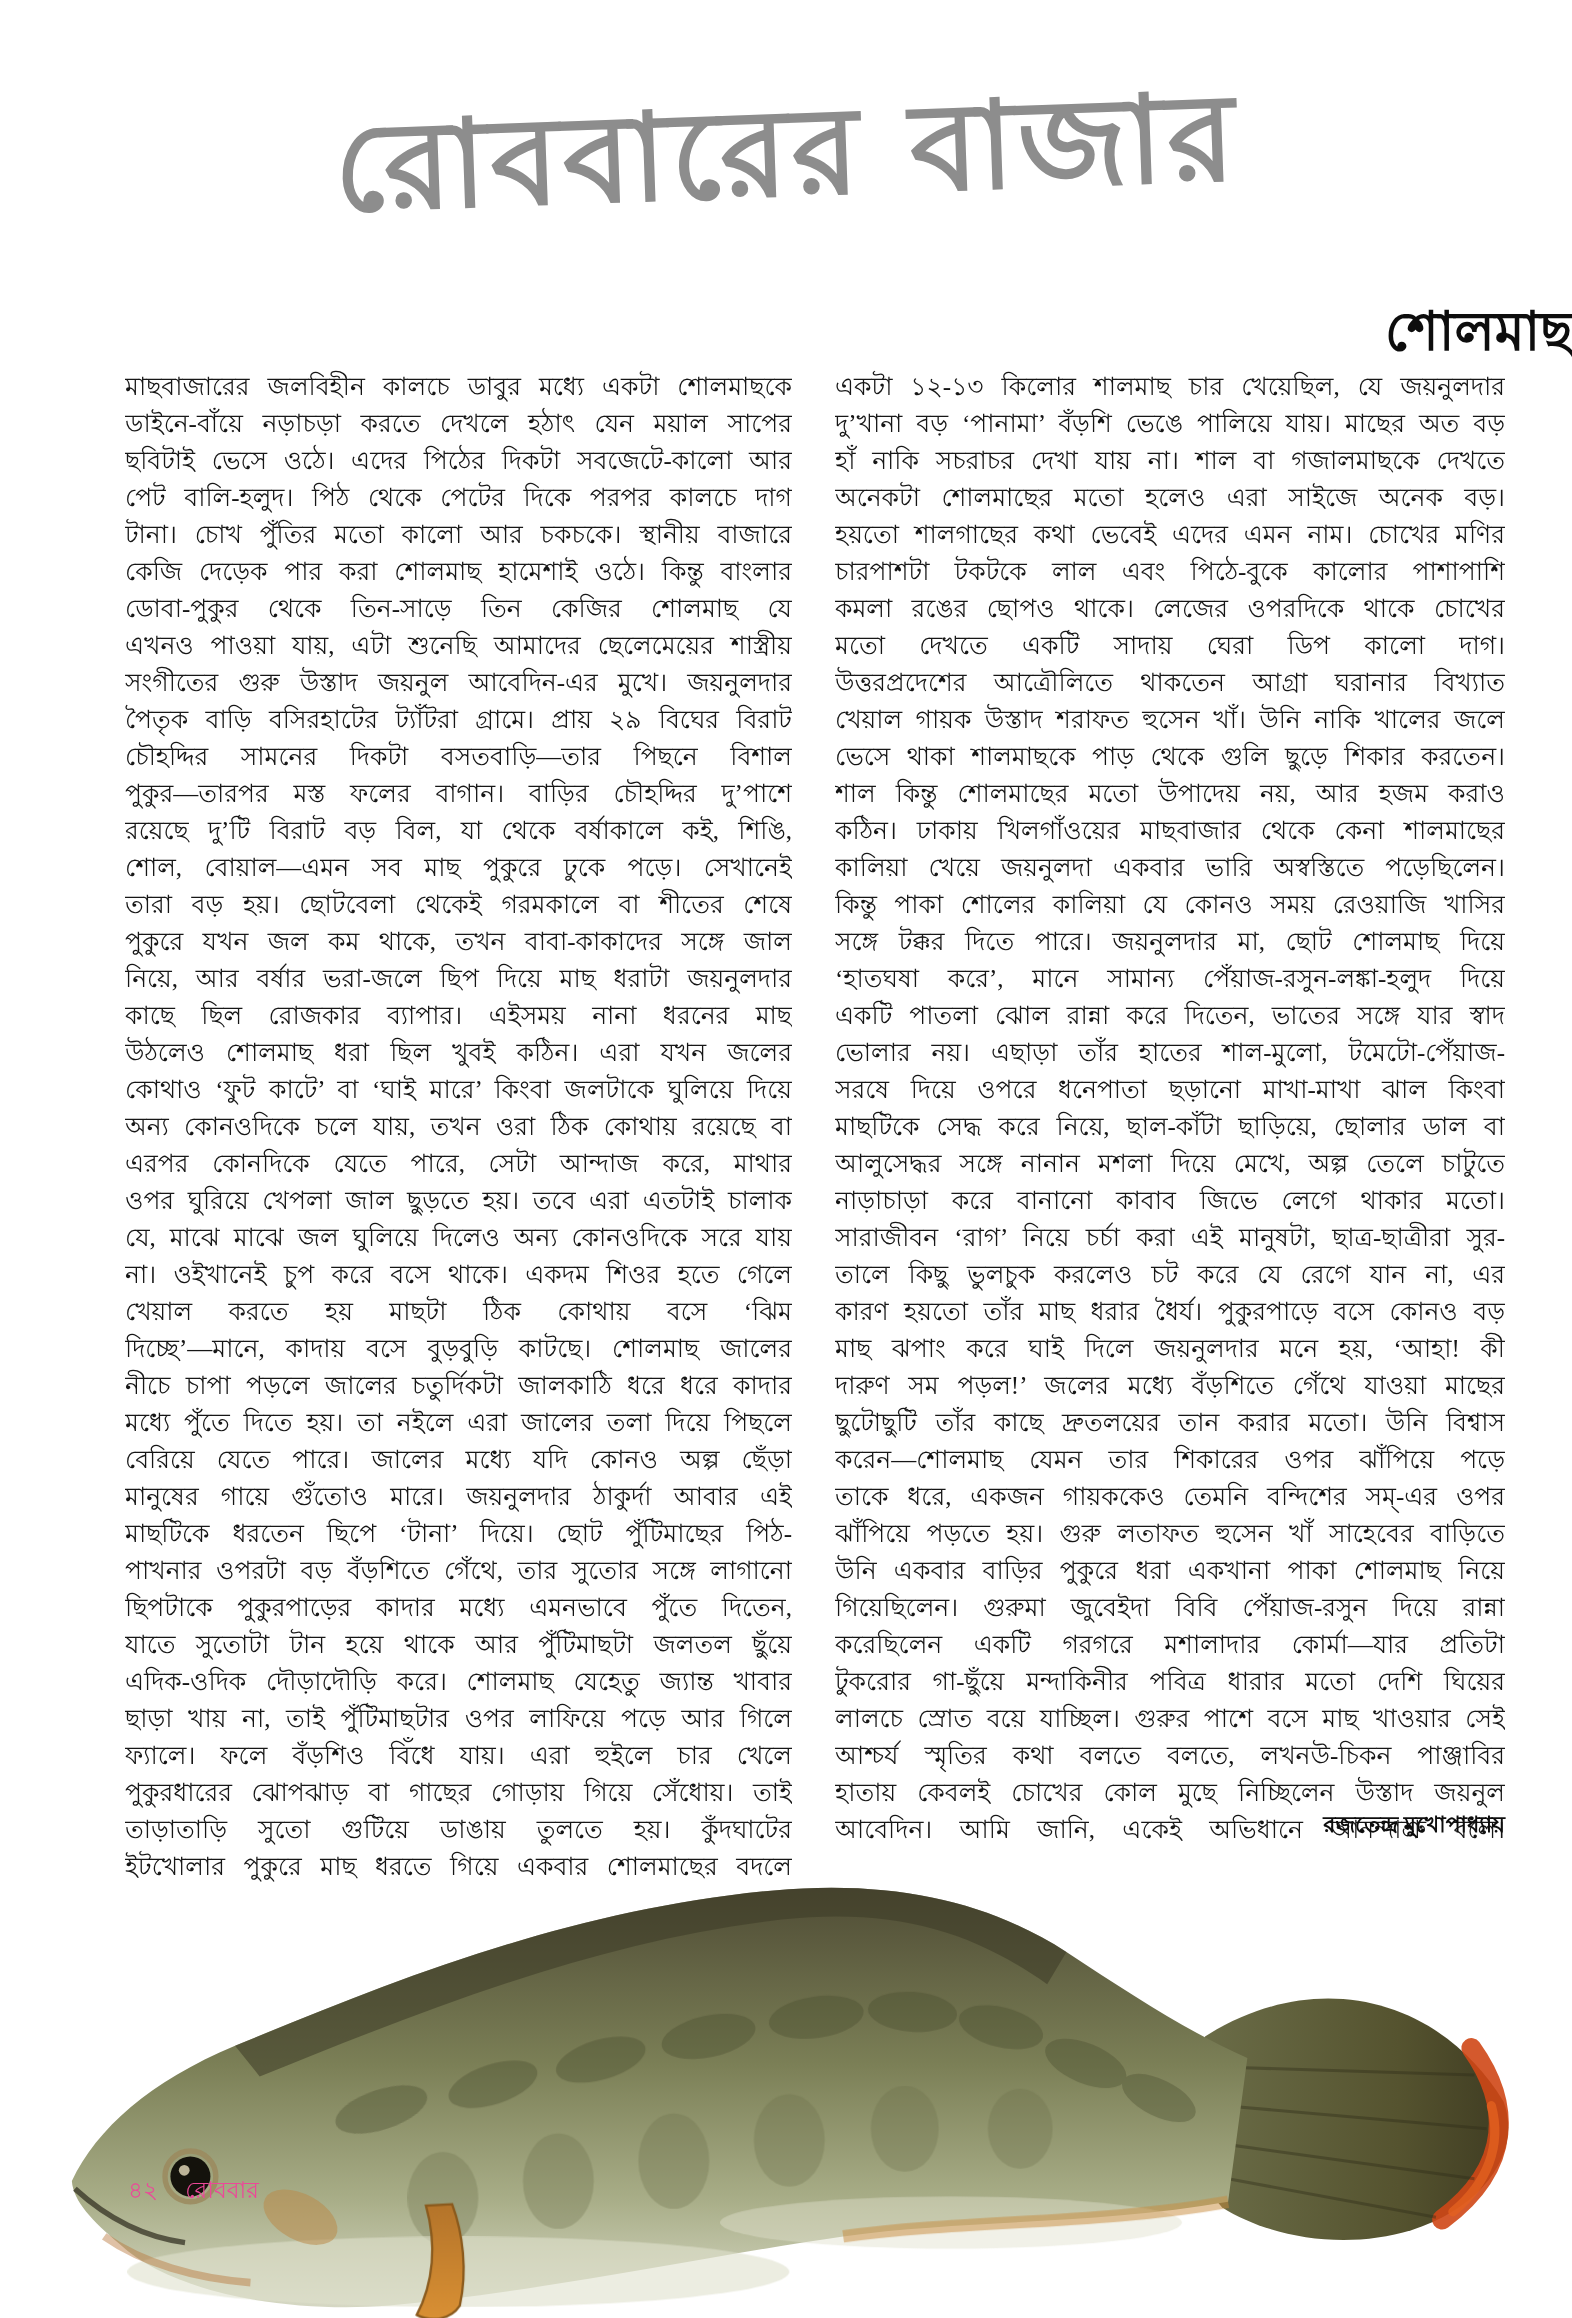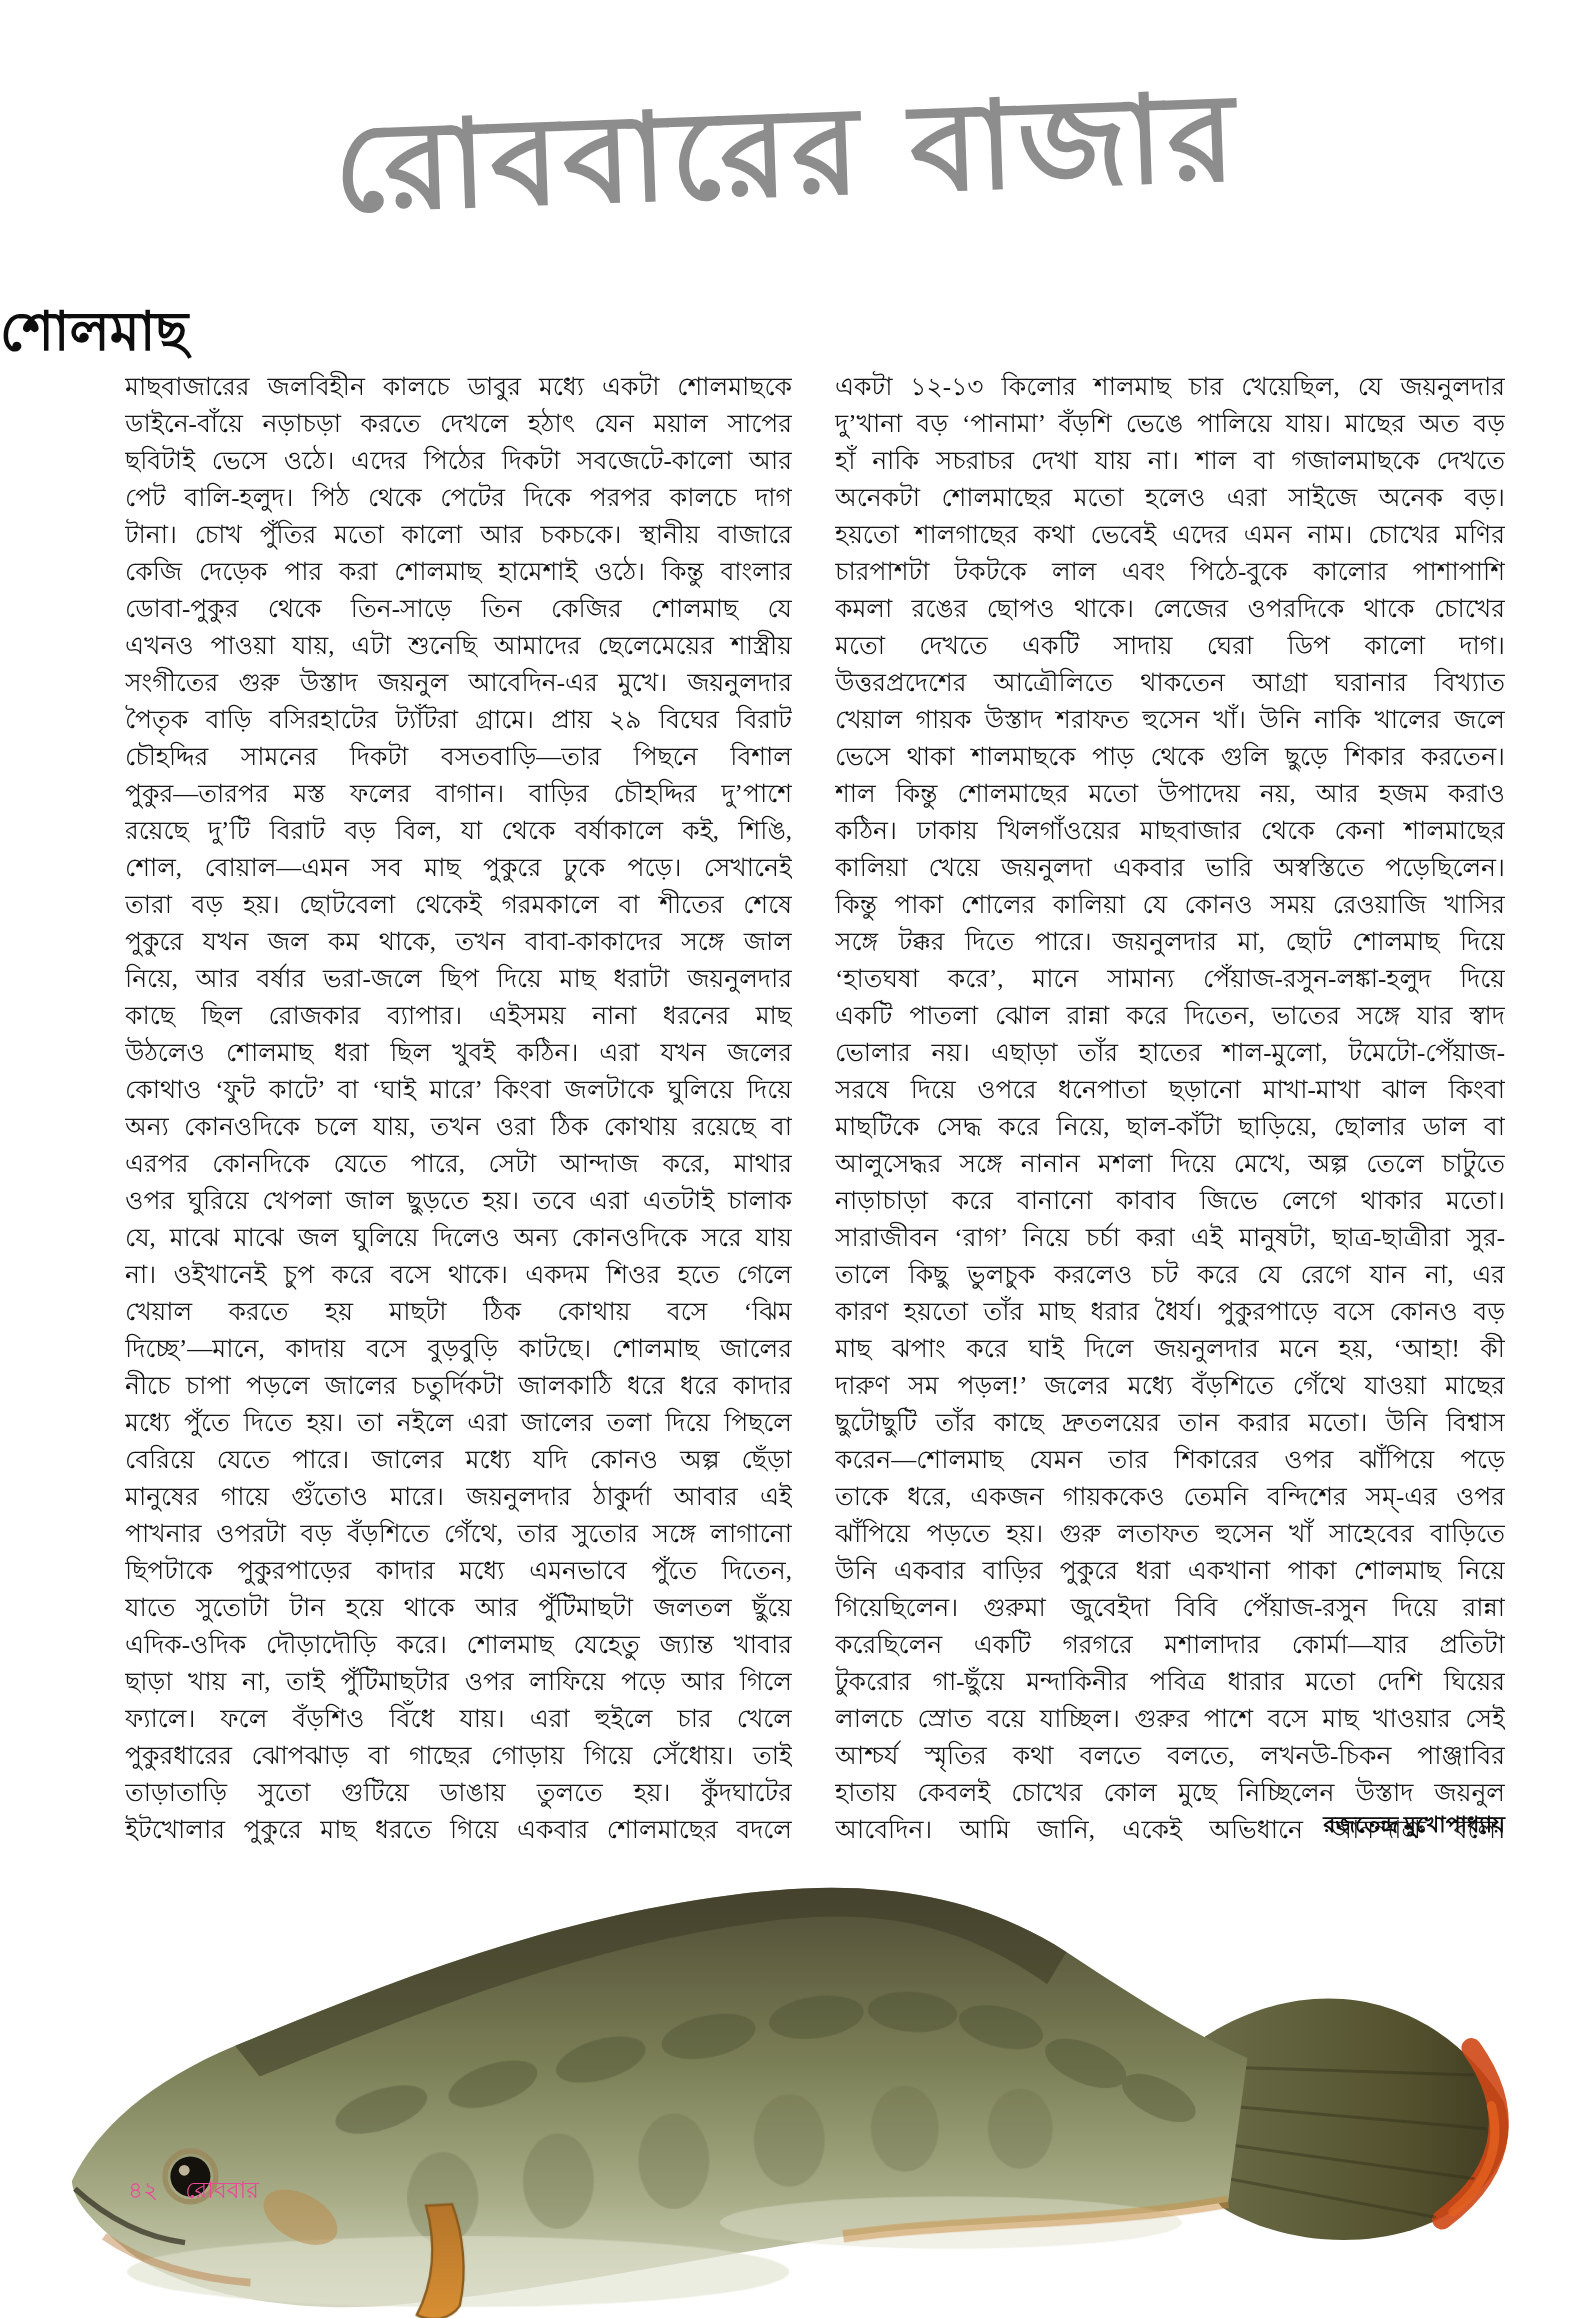--- a/index.html
+++ b/index.html
@@ -1,21 +1,21 @@
 <!DOCTYPE html>
 <html style="font-size:12.3px"><head>
 <meta charset="utf-8">
 <style>
   html,body{margin:0;padding:0;background:#ffffff;}
   .page{position:relative;width:1573px;height:2319px;background:#ffffff;overflow:hidden;
         font-family:"Liberation Serif","DejaVu Serif",serif;color:#141414;}
   .masthead{position:absolute;left:0;top:91px;width:1573px;text-align:center;
             font-family:"DejaVu Serif",serif;font-size:122px;font-weight:bold;
             color:#8d8d8d;transform:rotate(-2deg);letter-spacing:4.6px;line-height:1;}
-  .subtitle{position:absolute;left:0;top:305px;width:1573px;text-align:left;
+  .subtitle{position:absolute;left:0;top:305px;width:1573px;text-align:right;
             font-size:54px;font-weight:bold;color:#0d0d0d;line-height:1;}
   .column{position:absolute;top:368px;font-size:25px;color:#161616;}
   .column-left{left:125px;width:667px;}
   .column-right{left:835px;width:670px;}
   .text-line{height:37px;line-height:37px;overflow:hidden;
              text-align:justify;text-align-last:justify;white-space:nowrap;}
   .author-line{position:absolute;left:835px;top:1807px;width:670px;text-align:right;
                font-size:22px;font-weight:bold;color:#0d0d0d;}
   .footer{position:absolute;left:128px;top:2172px;font-size:23px;color:#ec4899;}
   .footer .page-num{margin-right:21.6px;}
@@ -56,20 +56,21 @@
       <div class="text-line">এরপর কোনদিকে যেতে পারে, সেটা আন্দাজ করে, মাথার</div>
       <div class="text-line">ওপর ঘুরিয়ে খেপলা জাল ছুড়তে হয়। তবে এরা এতটাই চালাক</div>
       <div class="text-line">যে, মাঝে মাঝে জল ঘুলিয়ে দিলেও অন্য কোনওদিকে সরে যায়</div>
       <div class="text-line">না। ওইখানেই চুপ করে বসে থাকে। একদম শিওর হতে গেলে</div>
       <div class="text-line">খেয়াল করতে হয় মাছটা ঠিক কোথায় বসে ‘ঝিম</div>
       <div class="text-line">দিচ্ছে’—মানে, কাদায় বসে বুড়বুড়ি কাটছে। শোলমাছ জালের</div>
       <div class="text-line">নীচে চাপা পড়লে জালের চতুর্দিকটা জালকাঠি ধরে ধরে কাদার</div>
       <div class="text-line">মধ্যে পুঁতে দিতে হয়। তা নইলে এরা জালের তলা দিয়ে পিছলে</div>
       <div class="text-line">বেরিয়ে যেতে পারে। জালের মধ্যে যদি কোনও অল্প ছেঁড়া</div>
       <div class="text-line">মানুষের গায়ে গুঁতোও মারে। জয়নুলদার ঠাকুর্দা আবার এই</div>
+      <div class="text-line">মাছটিকে ধরতেন ছিপে ‘টানা’ দিয়ে। ছোট পুঁটিমাছের পিঠ-</div>
       <div class="text-line">পাখনার ওপরটা বড় বঁড়শিতে গেঁথে, তার সুতোর সঙ্গে লাগানো</div>
       <div class="text-line">ছিপটাকে পুকুরপাড়ের কাদার মধ্যে এমনভাবে পুঁতে দিতেন,</div>
       <div class="text-line">যাতে সুতোটা টান হয়ে থাকে আর পুঁটিমাছটা জলতল ছুঁয়ে</div>
       <div class="text-line">এদিক-ওদিক দৌড়াদৌড়ি করে। শোলমাছ যেহেতু জ্যান্ত খাবার</div>
       <div class="text-line">ছাড়া খায় না, তাই পুঁটিমাছটার ওপর লাফিয়ে পড়ে আর গিলে</div>
       <div class="text-line">ফ্যালে। ফলে বঁড়শিও বিঁধে যায়। এরা হুইলে চার খেলে</div>
       <div class="text-line">পুকুরধারের ঝোপঝাড় বা গাছের গোড়ায় গিয়ে সেঁধোয়। তাই</div>
       <div class="text-line">তাড়াতাড়ি সুতো গুটিয়ে ডাঙায় তুলতে হয়। কুঁদঘাটের</div>
       <div class="text-line">ইটখোলার পুকুরে মাছ ধরতে গিয়ে একবার শোলমাছের বদলে</div>
     </div>

